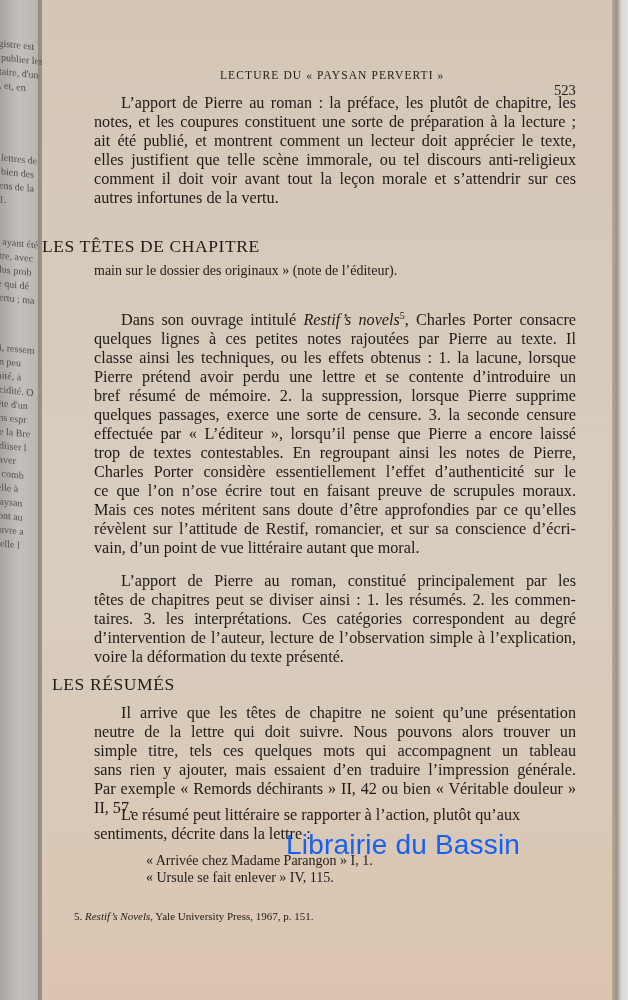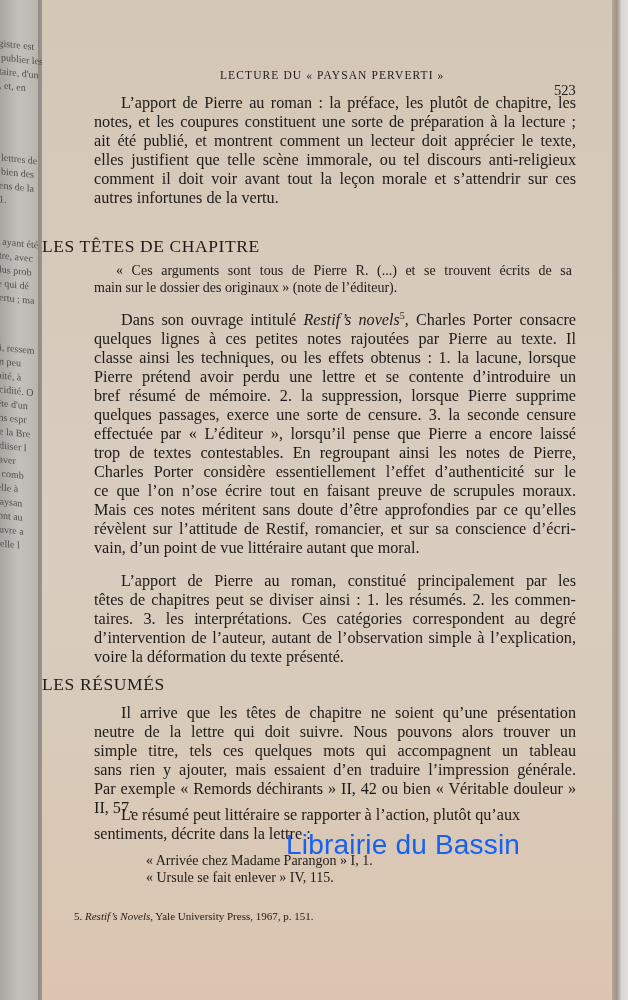--- a/index.html
+++ b/index.html
@@ -127,21 +127,20 @@
       <span class="line">notes, et les coupures constituent une sorte de préparation à la lecture ;</span>
       <span class="line">ait été publié, et montrent comment un lecteur doit apprécier le texte,</span>
       <span class="line">elles justifient que telle scène immorale, ou tel discours anti-religieux</span>
       <span class="line">comment il doit voir avant tout la leçon morale et s’attendrir sur ces</span>
       <span class="line last">autres infortunes de la vertu.</span>
     </div>
 
     <div class="heading" style="top:236px;">LES TÊTES DE CHAPITRE</div>
 
     <div class="epigraph" style="top:262px;">
-      <span class="line indent">« Ces arguments sont tous de Pierre R. (...) et se trouvent écrits de sa</span>
       <span class="line last">main sur le dossier des originaux » (note de l’éditeur).</span>
     </div>
 
     <div class="para" style="top:306px;">
       <span class="line indent"><span>Dans son ouvrage intitulé </span><i>Restif’s novels</i><span class="sup">5</span><span>, Charles Porter consacre</span></span>
       <span class="line">quelques lignes à ces petites notes rajoutées par Pierre au texte. Il</span>
       <span class="line">classe ainsi les techniques, ou les effets obtenus : 1. la lacune, lorsque</span>
       <span class="line">Pierre prétend avoir perdu une lettre et se contente d’introduire un</span>
       <span class="line">bref résumé de mémoire. 2. la suppression, lorsque Pierre supprime</span>
       <span class="line">quelques passages, exerce une sorte de censure. 3. la seconde censure</span>
@@ -151,25 +150,25 @@
       <span class="line">ce que l’on n’ose écrire tout en faisant preuve de scrupules moraux.</span>
       <span class="line">Mais ces notes méritent sans doute d’être approfondies par ce qu’elles</span>
       <span class="line">révèlent sur l’attitude de Restif, romancier, et sur sa conscience d’écri-</span>
       <span class="line last">vain, d’un point de vue littéraire autant que moral.</span>
     </div>
 
     <div class="para" style="top:572px;">
       <span class="line indent">L’apport de Pierre au roman, constitué principalement par les</span>
       <span class="line">têtes de chapitres peut se diviser ainsi : 1. les résumés. 2. les commen-</span>
       <span class="line">taires. 3. les interprétations. Ces catégories correspondent au degré</span>
-      <span class="line">d’intervention de l’auteur, autant de l’observation simple à l’explication,</span>
+      <span class="line">d’intervention de l’auteur, lecture de l’observation simple à l’explication,</span>
       <span class="line last">voire la déformation du texte présenté.</span>
     </div>
 
-    <div class="heading" style="top:674px;">LES RÉSUMÉS</div>
+    <div class="heading" style="top:674px;padding-left:10px;">LES RÉSUMÉS</div>
 
     <div class="para" style="top:704px;">
       <span class="line indent">Il arrive que les têtes de chapitre ne soient qu’une présentation</span>
       <span class="line">neutre de la lettre qui doit suivre. Nous pouvons alors trouver un</span>
       <span class="line">simple titre, tels ces quelques mots qui accompagnent un tableau</span>
       <span class="line">sans rien y ajouter, mais essaient d’en traduire l’impression générale.</span>
       <span class="line">Par exemple « Remords déchirants » II, 42 ou bien « Véritable douleur »</span>
       <span class="line last">II, 57.</span>
     </div>
 

